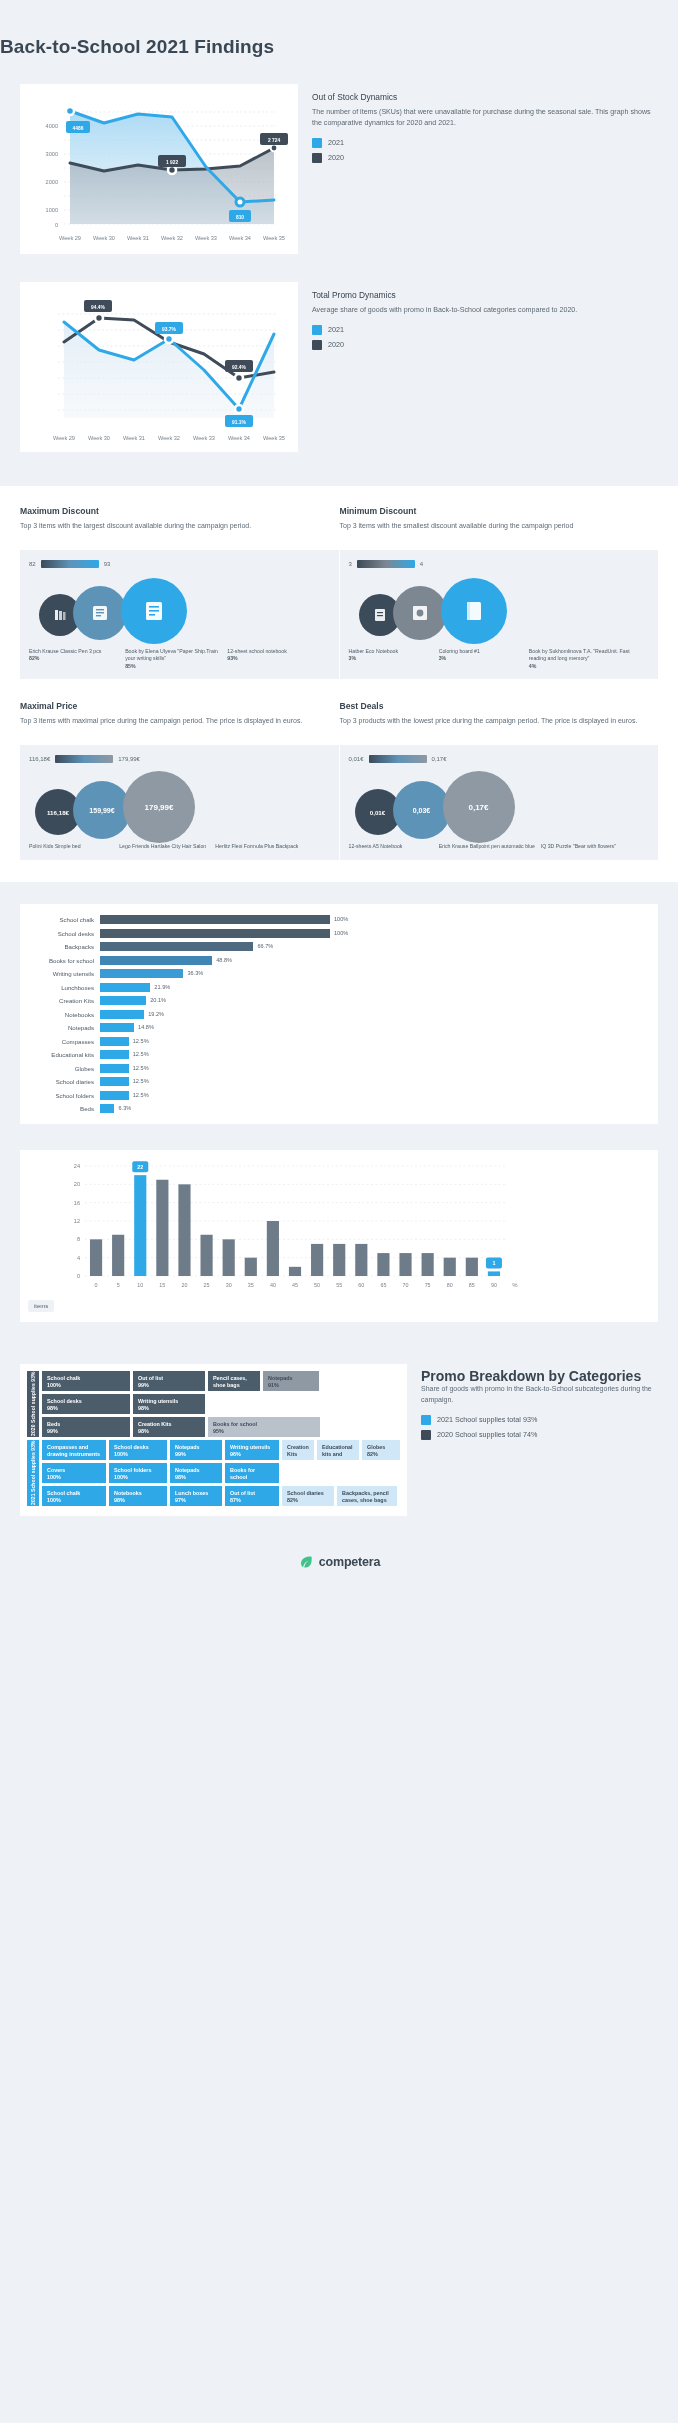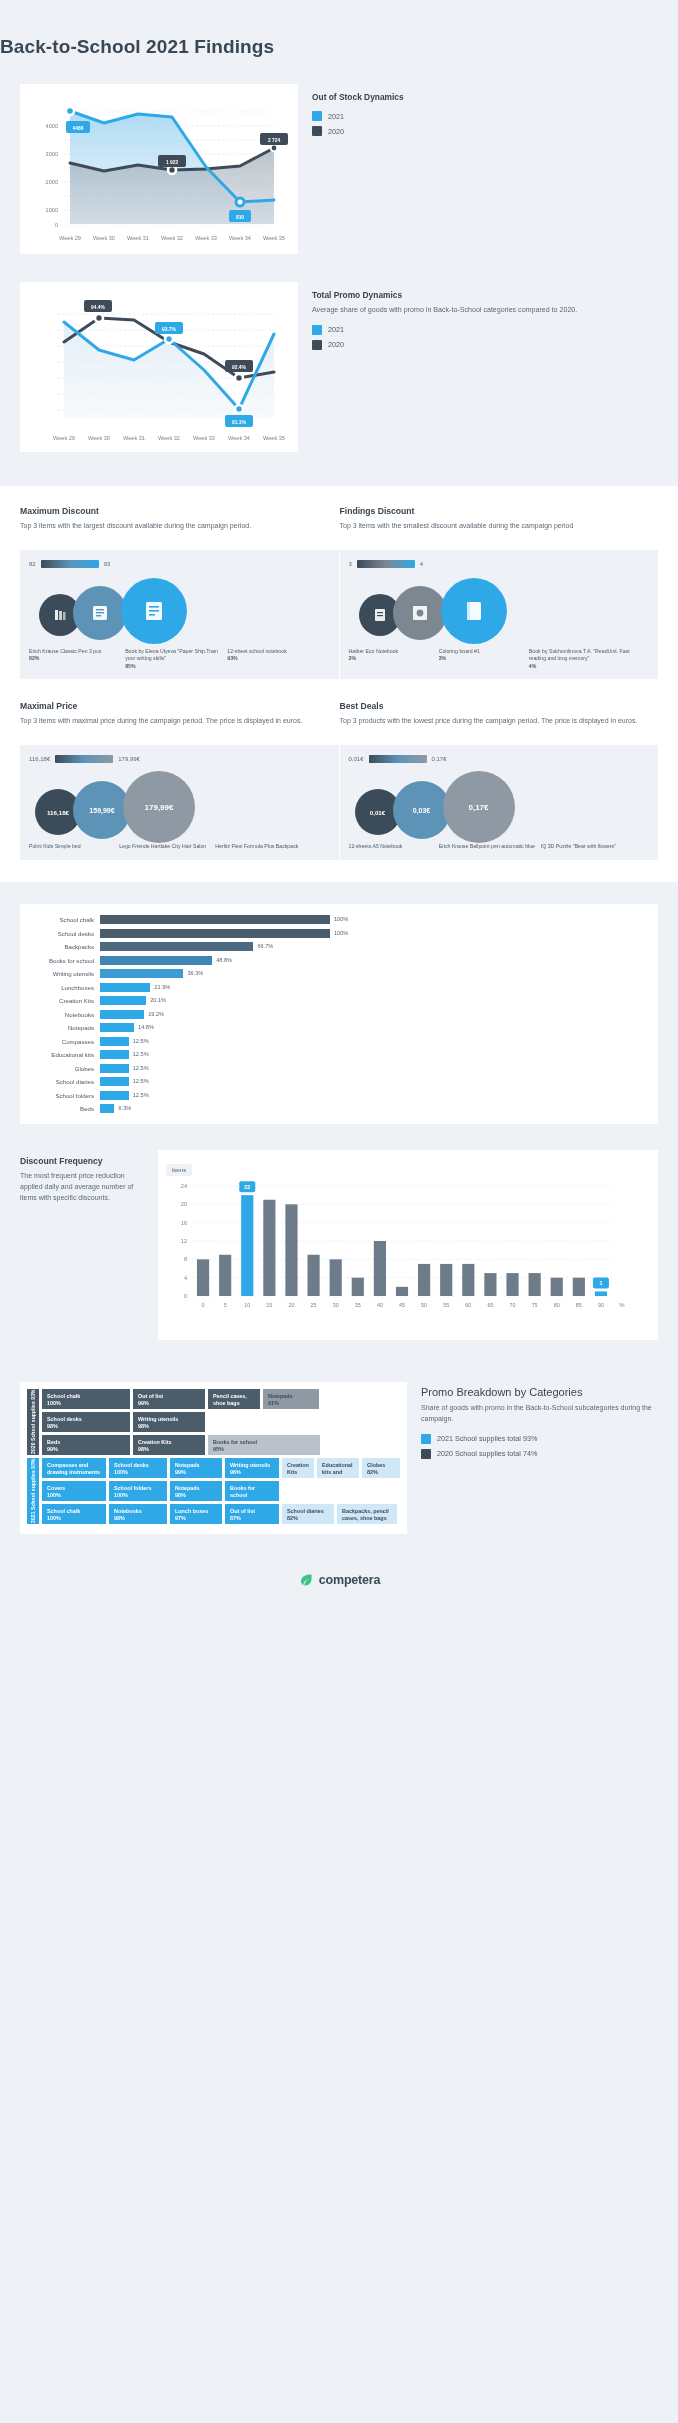--- a/index.html
+++ b/index.html
@@ -22,21 +22,21 @@
     color:#3a4754; letter-spacing:.1px;
   }
 
   
   .chartrow { display:flex; padding: 12px 20px 0 20px; gap: 14px; }
   .chartcard {
     background:#fff; flex: 0 0 278px; height: 170px; position: relative;
     padding: 10px 8px 6px 8px;
   }
   .chartside { flex:1; padding-top: 8px; }
-  .chartside h3 { font-size: 8.4px; font-weight: bold; color:#38434f; margin-bottom:5px; }
+  .chartside h3 { font-size: 8.4px; font-weight: normal; color:#38434f; margin-bottom:5px; }
   .chartside p { font-size: 7.1px; line-height: 1.55; color:#5b6773; }
   .legend { margin-top: 9px; }
   .legend-item { display:flex; align-items:center; gap:6px; margin-bottom:5px; }
   .legend-sw { width:10px; height:10px; border-radius:1px; display:block; }
   .legend-lbl { font-size:7.2px; color:#4c5966;text-align:center; }
 
   
   svg.lc { display:block; }
   .gridline { stroke:#d9dfe5; stroke-width:.6; stroke-dasharray:2 2.4; }
   .axtxt { font-size:5.6px; fill:#79858f; font-family:"Liberation Sans",sans-serif; }
@@ -93,21 +93,21 @@
   .freq-right { flex:1; background:#fff; padding:8px; }
   .itemsbadge {
     display:inline-block; background:#eef2f6; color:#55616d;
     font-size:6px; padding:3px 6px; border-radius:2px; margin-bottom:2px;
   }
 
   
   .promo { background:#eef2f6; padding: 20px; display:flex; gap:14px; }
   .tree { flex:0 0 352px; background:#fff; padding:7px; }
   .promo-right { flex:1; padding-top:4px; }
-  .promo-right h3 { font-size:11px; font-weight:normal; color:#39444f; margin-bottom:5px; }
+  .promo-right h3 { font-size:14px; font-weight:bold; color:#39444f; }
   .promo-right p { font-size:7px; line-height:1.55; color:#5c6874; margin-bottom:9px; }
 
   .treerow { display:flex; margin-bottom:3px; }
   .treeaxis {
     flex:0 0 12px; writing-mode: vertical-rl; transform: rotate(180deg);
     font-size:5px; font-weight:bold; color:#fff; background:#49596a;
     display:flex; align-items:center; justify-content:center; text-align:center;
     margin-right:3px; letter-spacing:.1px;
   }
   .treeaxis.blue { background:#2fa8e8; }
@@ -197,20 +197,21 @@
         <text class="axtxt" x="76" y="146" text-anchor="middle">Week 30</text>
         <text class="axtxt" x="110" y="146" text-anchor="middle">Week 31</text>
         <text class="axtxt" x="144" y="146" text-anchor="middle">Week 32</text>
         <text class="axtxt" x="178" y="146" text-anchor="middle">Week 33</text>
         <text class="axtxt" x="212" y="146" text-anchor="middle">Week 34</text>
         <text class="axtxt" x="246" y="146" text-anchor="middle">Week 35</text>
       </svg>
     </div>
     <div class="chartside">
       <h3>Out of Stock Dynamics</h3>
+      <p>The number of items (SKUs) that were unavailable for purchase during the seasonal sale. This graph shows the comparative dynamics for 2020 and 2021.</p>
       <div class="legend">
         <div class="legend-item">
           <span class="legend-sw" style="background:#2fa8e8"></span>
           <span class="legend-lbl">2021</span>
         </div>
         <div class="legend-item">
           <span class="legend-sw" style="background:#3f4b58"></span>
           <span class="legend-lbl">2020</span>
         </div>
       </div>
@@ -337,21 +338,21 @@
             </div>
             <div class="cap" style="flex:0 0 34%">
               <span>12-sheet school notebook</span>
               <b>93%</b>
             </div>
           </div>
         </div>
       </div>
 
       <div class="col">
-        <h3>Findings Discount</h3>
+        <h3>Minimum Discount</h3>
         <p class="sub">Top 3 items with the smallest discount available during the campaign period</p>
         <div class="panel">
           <div class="scalebar">
             <span class="sv">3</span>
             <span class="grad" style="background:linear-gradient(90deg,#3c4b59,#7c8791,#2fa8e8)"></span>
             <span class="sv">4</span>
           </div>
           <div class="bubbles">
             <div class="bub" style="width:42px;height:42px;left:10px;top:22px;background:#3c4b59">
               <svg class="ico" width="16" height="16" viewBox="0 0 16 16">
@@ -557,24 +558,20 @@
             <div class="hb-track">
               <div class="hb-fill" style="width:14.49px;background:#2fa8e8"></div>
               <div class="hb-val" style="left:18.490000000000002px">6.3%</div>
             </div>
           </div>
         </div>
     </div>
   </div>
 
   <div class="freq">
-    <div class="freq-left">
-      <h3>Discount Frequency</h3>
-      <p>The most frequent price reduction applied daily and average number of items with specific discounts.</p>
-    </div>
     <div class="freq-right">
       <span class="itemsbadge">items</span>
       <svg id="freq-svg" width="470" height="150" viewBox="0 0 470 150">
           <line x1="26" y1="118" x2="446" y2="118" stroke="#dfe5ea" stroke-width="0.6" stroke-dasharray="2 2.4"></line>
           <text x="21" y="120" text-anchor="end" font-size="5.6" fill="#79858f" font-family="&quot;Liberation Sans&quot;,sans-serif">0</text>
           <line x1="26" y1="99.66666666666667" x2="446" y2="99.66666666666667" stroke="#dfe5ea" stroke-width="0.6" stroke-dasharray="2 2.4"></line>
           <text x="21" y="101.66666666666667" text-anchor="end" font-size="5.6" fill="#79858f" font-family="&quot;Liberation Sans&quot;,sans-serif">4</text>
           <line x1="26" y1="81.33333333333334" x2="446" y2="81.33333333333334" stroke="#dfe5ea" stroke-width="0.6" stroke-dasharray="2 2.4"></line>
           <text x="21" y="83.33333333333334" text-anchor="end" font-size="5.6" fill="#79858f" font-family="&quot;Liberation Sans&quot;,sans-serif">8</text>
           <line x1="26" y1="63" x2="446" y2="63" stroke="#dfe5ea" stroke-width="0.6" stroke-dasharray="2 2.4"></line>

